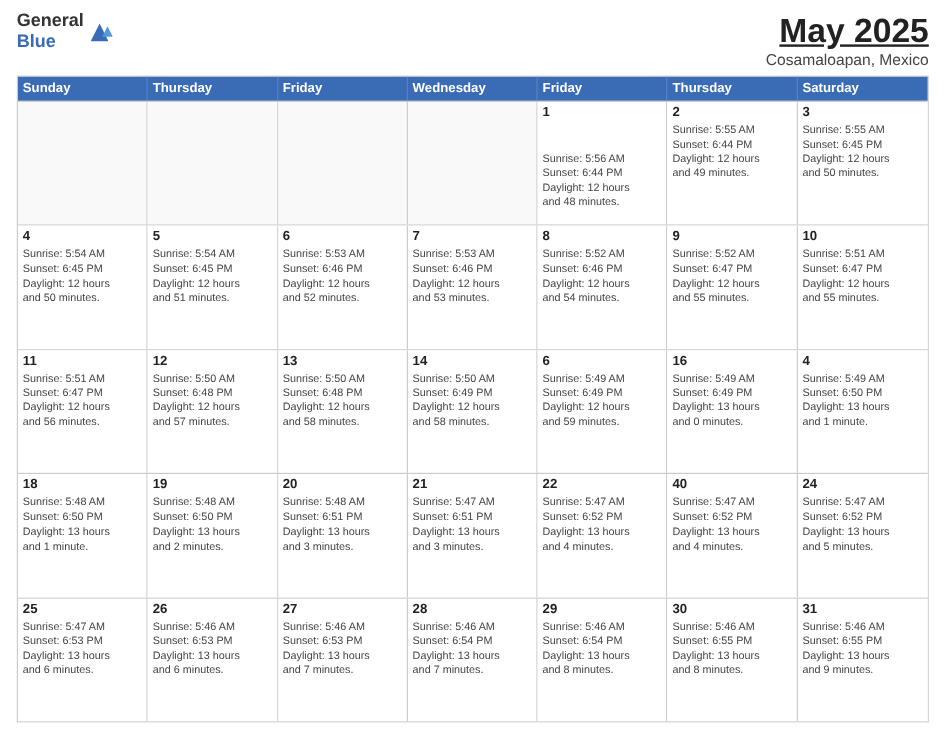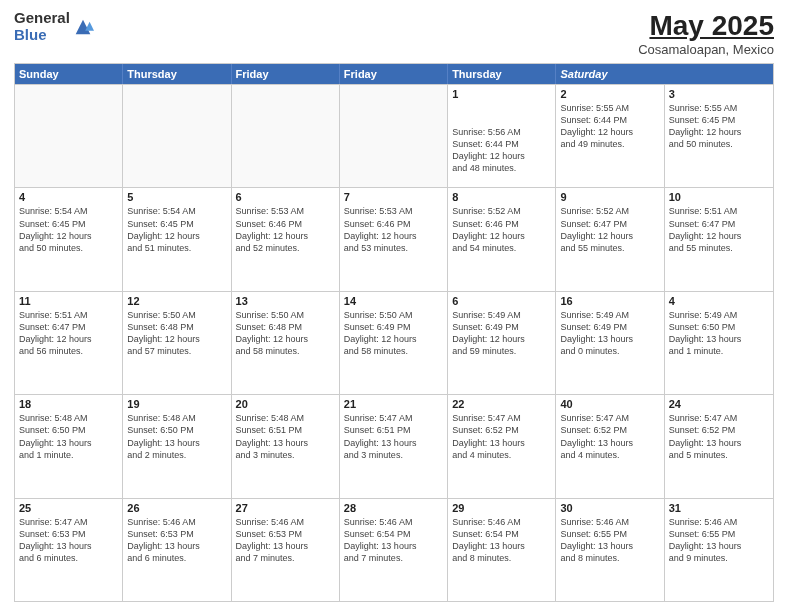--- a/index.html
+++ b/index.html
@@ -72,21 +72,21 @@
       background: #3a6cb5;
     }
     .cal-header-cell {
       color: #fff;
       font-size: 11px;
       font-weight: bold;
       padding: 4px 4px;
       text-align: left;
       border-right: 1px solid #5580c5;
     }
-    .cal-header-cell:last-child { border-right: none; font-style: italic; }
+    .cal-header-cell:last-child { border-right: none; }
     .cal-body {
       display: flex;
       flex-direction: column;
       flex: 1;
     }
     .cal-row {
       display: grid;
       grid-template-columns: repeat(7, 1fr);
       flex: 1;
       border-top: 1px solid #ccc;
@@ -135,20 +135,21 @@
       <div class="cal-title">May 2025</div>
       <div class="cal-subtitle">Cosamaloapan, Mexico</div>
     </div>
   </div>
 
   <div class="calendar">
     <div class="cal-header-row">
     <div class="cal-header-cell">Sunday</div>
         <div class="cal-header-cell">Thursday</div>
         <div class="cal-header-cell">Friday</div>
+        <div class="cal-header-cell">Wednesday</div>
         <div class="cal-header-cell">Friday</div>
         <div class="cal-header-cell">Thursday</div>
         <div class="cal-header-cell">Saturday</div>
       </div>
     <div class="cal-body">
     <div class="cal-row">
           <div class="cal-cell empty"></div>
           <div class="cal-cell empty"></div>
           <div class="cal-cell empty"></div>
           <div class="cal-cell empty"></div>

